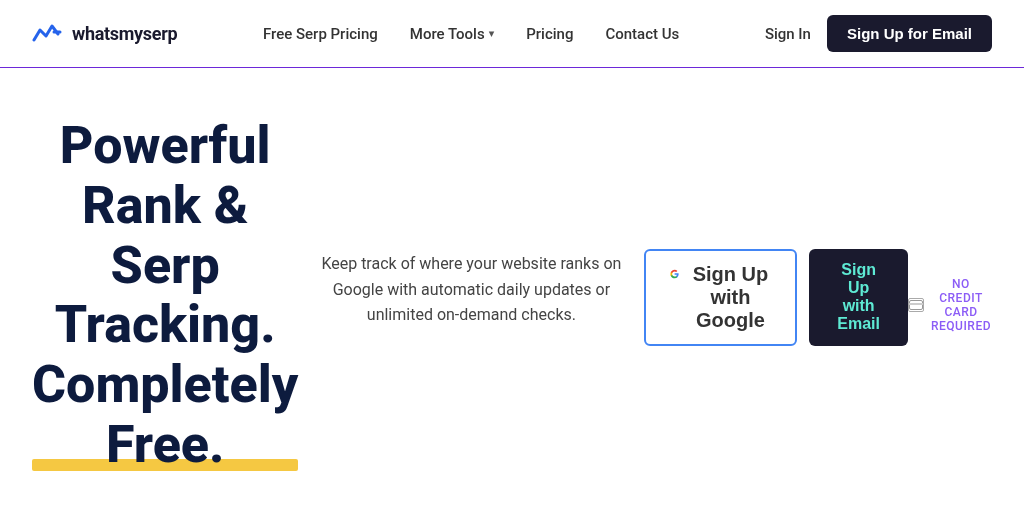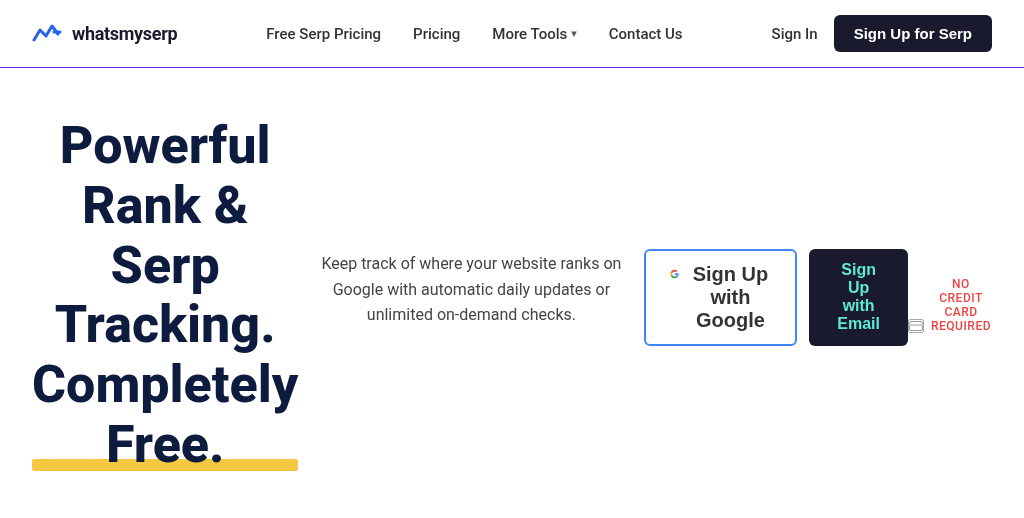--- a/index.html
+++ b/index.html
@@ -169,24 +169,24 @@
       border-radius: 6px;
       background: #1a1a2e;
       color: #5eead4;
       font-size: 16px;
       font-weight: 600;
       cursor: pointer;
     }
 
     .no-cc {
       display: flex;
-      align-items: flex-end;
+      align-items: center;
       gap: 6px;
       font-size: 12px;
-      color: #ef4444;
+      color: #8b5cf6;
       letter-spacing: 0.5px;
       text-transform: uppercase;
       font-weight: 500;
     }
 
     .credit-card-icon {
       width: 18px;
       height: 14px;
       border: 1.5px solid #aaa;
       border-radius: 2px;
@@ -205,34 +205,34 @@
       <path d="M22 10 L28 10" stroke="#2563eb" stroke-width="3" stroke-linecap="round"></path>
     </svg>
     <span class="logo-text">whatsmyserp</span>
   </div>
 
   <nav>
     <a class="nav-link">
       <span>Free Serp Pricing</span>
     </a>
     <a class="nav-link">
-      <span>Pricing</span>
-    </a>
-    <a class="nav-link">
       <span>More Tools</span>
       <span class="chevron-down">▾</span>
     </a>
     <a class="nav-link">
+      <span>Pricing</span>
+    </a>
+    <a class="nav-link">
       <span>Contact Us</span>
     </a>
   </nav>
 
   <div class="header-actions">
     <a class="sign-in-link">Sign In</a>
-    <button class="sign-up-btn">Sign Up for Serp</button>
+    <button class="sign-up-btn">Sign Up for Email</button>
   </div>
 </header>
 
 <section class="hero">
   <h1 class="hero-title">
     <span>Powerful Rank &amp; Serp</span><br>
     <span>Tracking.</span><br>
     <span class="highlight-yellow">Completely Free.</span>
   </h1>
 

